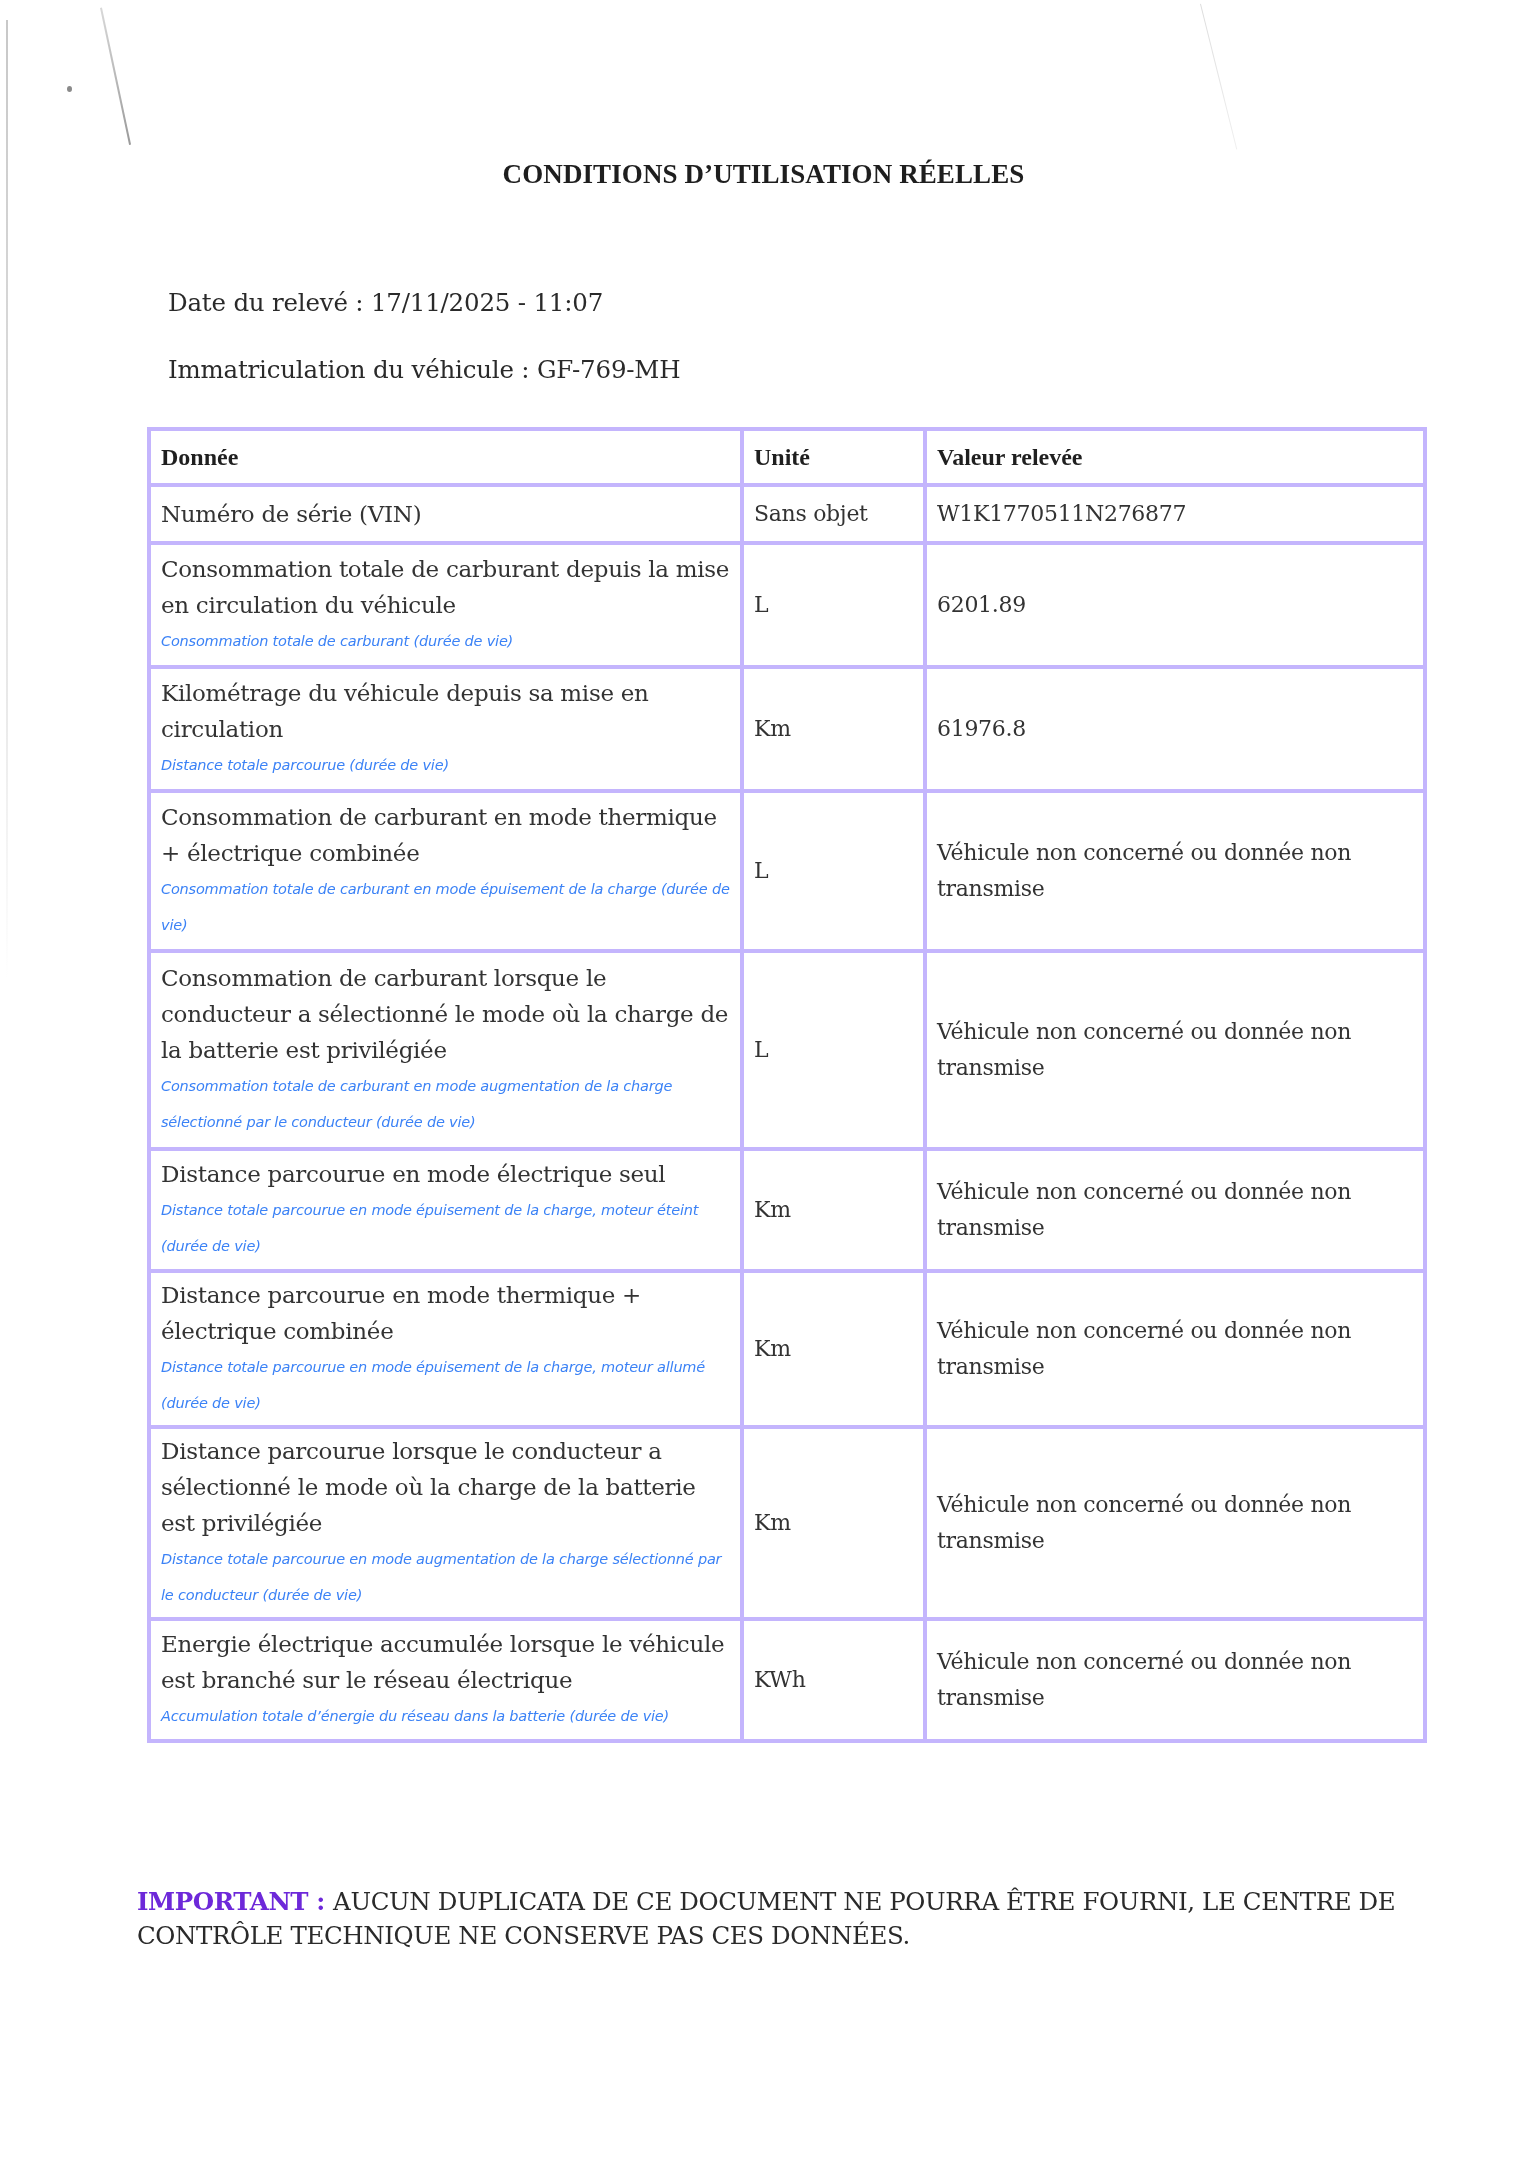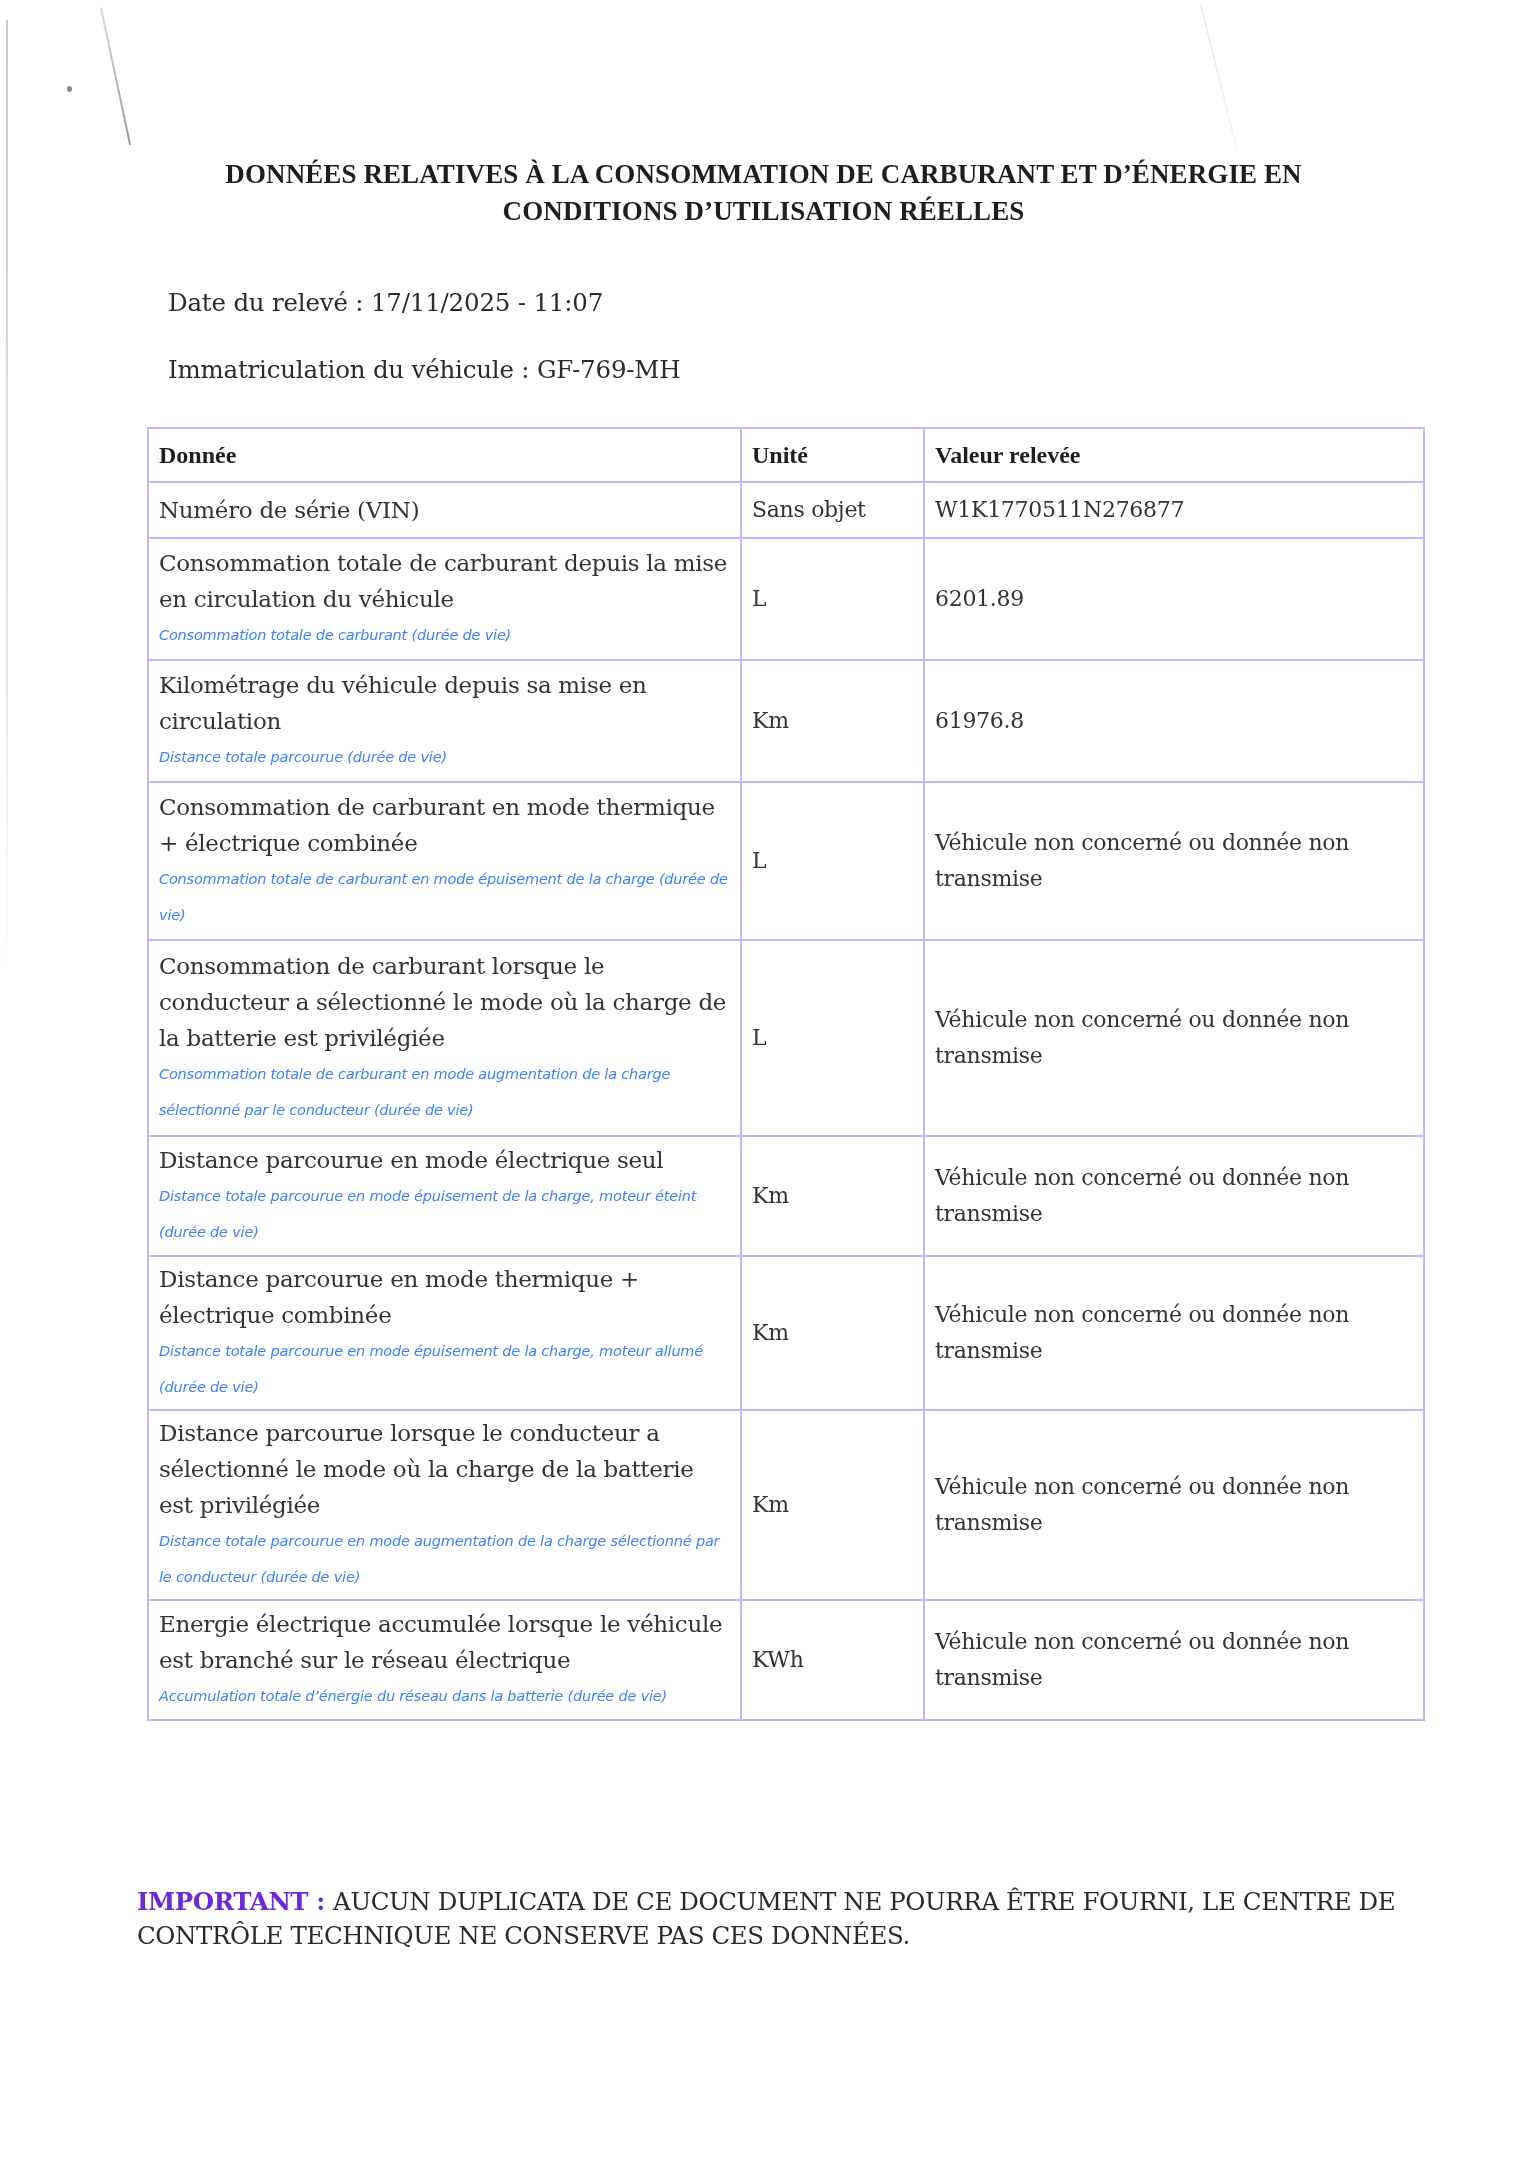--- a/index.html
+++ b/index.html
@@ -81,21 +81,21 @@
 
   table.data-table {
     position: absolute;
     left: 147px;
     top: 427px;
     width: 1276px;
     border-collapse: collapse;
     table-layout: fixed;
   }
   table.data-table td, table.data-table th {
-    border: 2px solid #c4b5fd;
+    border: 4px solid #c4b5fd;
     vertical-align: middle;
     padding: 0 10px;
     text-align: left;
   }
   col.c-data { width: 593px; }
   col.c-unit { width: 183px; }
   col.c-val  { width: 500px; }
 
   th.hd {
     font-family: "Liberation Serif", "DejaVu Serif", serif;
@@ -157,21 +157,20 @@
 </style>
 </head>
 <body>
 
 <div class="scan-edge"></div>
 <div class="scan-mark-left"></div>
 <div class="scan-mark-right"></div>
 <div class="scan-dot"></div>
 
 <div class="title">
-  <div>DONNÉES RELATIVES À LA CONSOMMATION DE CARBURANT ET D’ÉNERGIE EN</div>
   <div>CONDITIONS D’UTILISATION RÉELLES</div>
 </div>
 
 <div class="meta-line meta-date">
   <span>Date du relevé : </span><span>17/11/2025 - 11:07</span>
 </div>
 
 <div class="meta-line meta-plate">
   <span>Immatriculation du véhicule : </span><span>GF-769-MH</span>
 </div>

